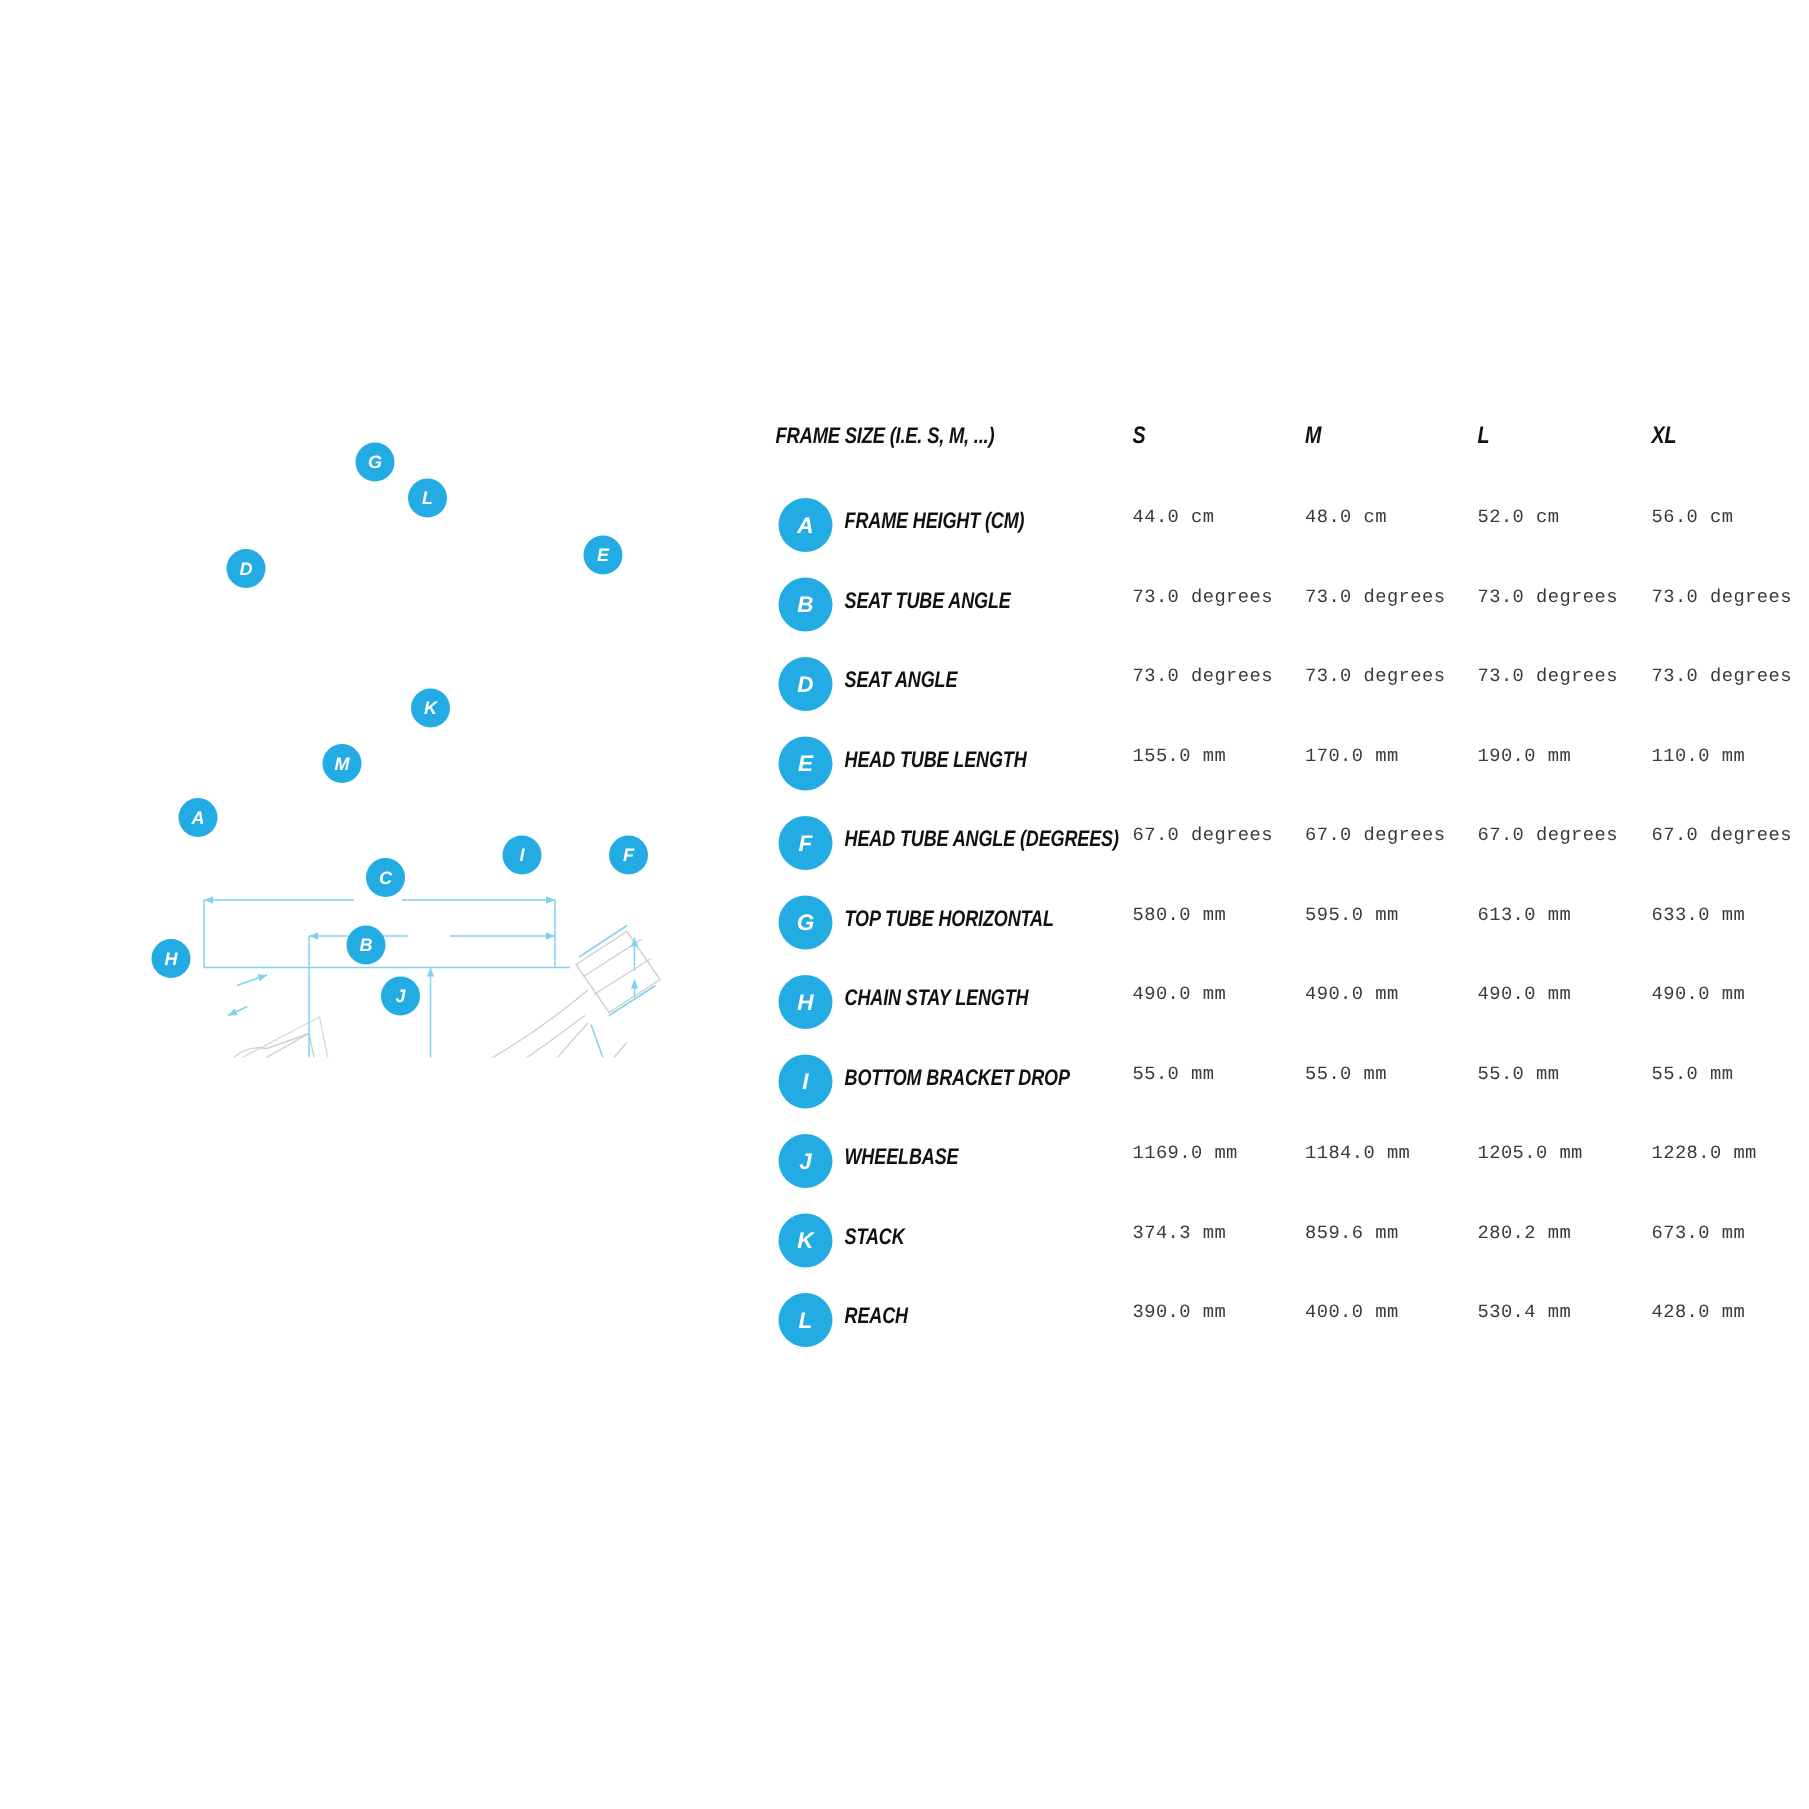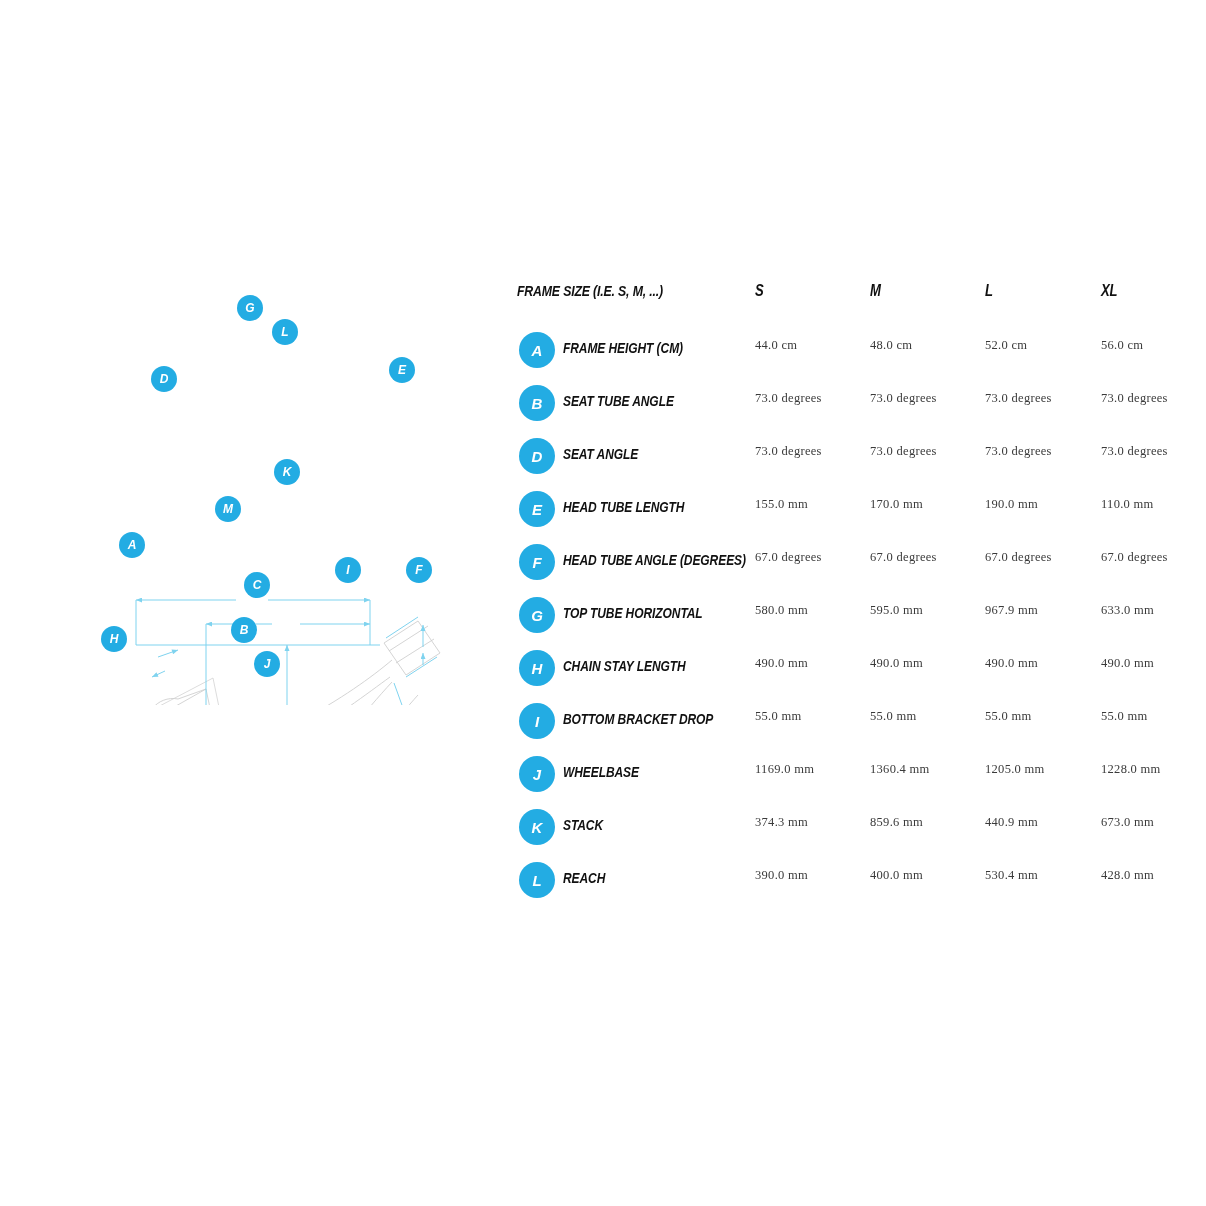--- a/index.html
+++ b/index.html
@@ -58,21 +58,21 @@
     position:absolute;left:46px;top:11px;
     font-weight:bold;font-style:italic;
     font-size:15px;color:#111111;
     white-space:nowrap;
     transform:scaleX(0.80);
     transform-origin:left top;
     letter-spacing:-0.1px;
   }
   .val{
     position:absolute;top:10px;
-    font-family:Liberation Serif, serif;
+    font-family:Liberation Mono, monospace;
     font-size:12.5px;
     color:#3a3a3a;
     white-space:nowrap;
     letter-spacing:0.3px;
   }
   .c0{left:238px;}
   .c1{left:353px;}
   .c2{left:468px;text-align:center;}
   .c3{left:584px;}
   .h0{left:238px;}
@@ -263,21 +263,21 @@
           <div class="val c0">67.0 degrees</div>
           <div class="val c1">67.0 degrees</div>
           <div class="val c2">67.0 degrees</div>
           <div class="val c3">67.0 degrees</div>
         </div>
         <div class="row">
           <div class="badge row-badge">G</div>
           <div class="row-label">TOP TUBE HORIZONTAL</div>
           <div class="val c0">580.0 mm</div>
           <div class="val c1">595.0 mm</div>
-          <div class="val c2">967.9 mm</div>
+          <div class="val c2">613.0 mm</div>
           <div class="val c3">633.0 mm</div>
         </div>
         <div class="row">
           <div class="badge row-badge">H</div>
           <div class="row-label">CHAIN STAY LENGTH</div>
           <div class="val c0">490.0 mm</div>
           <div class="val c1">490.0 mm</div>
           <div class="val c2">490.0 mm</div>
           <div class="val c3">490.0 mm</div>
         </div>
@@ -286,30 +286,30 @@
           <div class="row-label">BOTTOM BRACKET DROP</div>
           <div class="val c0">55.0 mm</div>
           <div class="val c1">55.0 mm</div>
           <div class="val c2">55.0 mm</div>
           <div class="val c3">55.0 mm</div>
         </div>
         <div class="row">
           <div class="badge row-badge">J</div>
           <div class="row-label">WHEELBASE</div>
           <div class="val c0">1169.0 mm</div>
-          <div class="val c1">1360.4 mm</div>
+          <div class="val c1">1184.0 mm</div>
           <div class="val c2">1205.0 mm</div>
           <div class="val c3">1228.0 mm</div>
         </div>
         <div class="row">
           <div class="badge row-badge">K</div>
           <div class="row-label">STACK</div>
           <div class="val c0">374.3 mm</div>
           <div class="val c1">859.6 mm</div>
-          <div class="val c2">440.9 mm</div>
+          <div class="val c2">280.2 mm</div>
           <div class="val c3">673.0 mm</div>
         </div>
         <div class="row">
           <div class="badge row-badge">L</div>
           <div class="row-label">REACH</div>
           <div class="val c0">390.0 mm</div>
           <div class="val c1">400.0 mm</div>
           <div class="val c2">530.4 mm</div>
           <div class="val c3">428.0 mm</div>
         </div>

